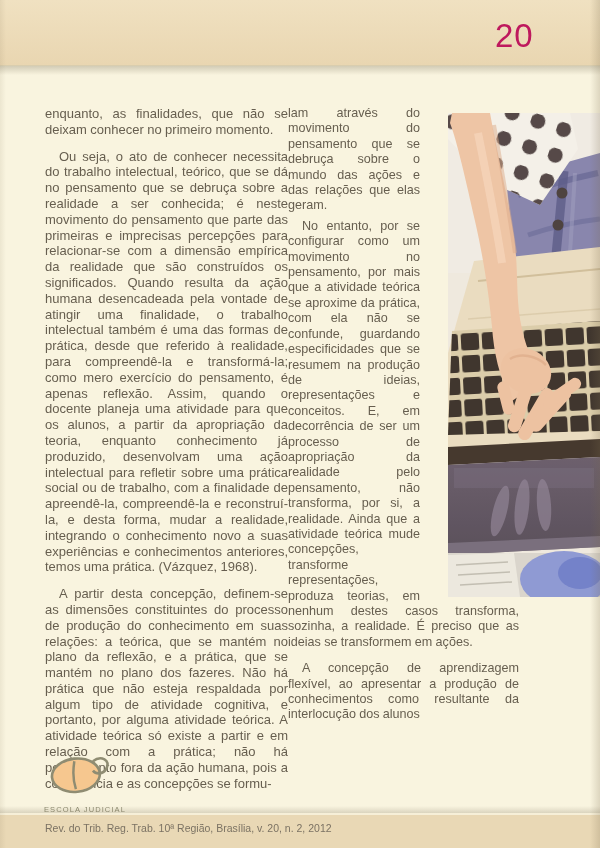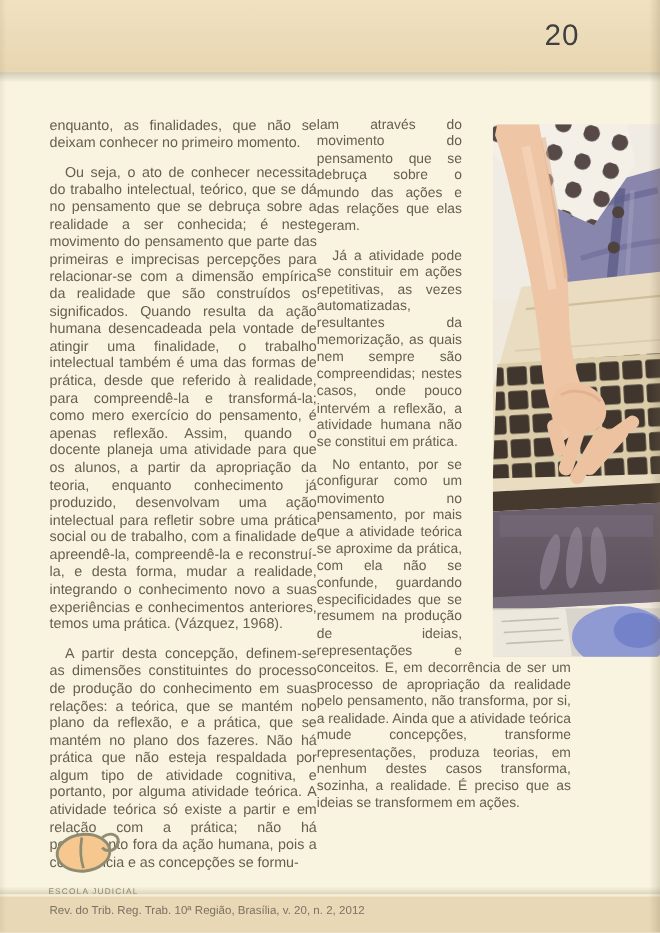--- a/index.html
+++ b/index.html
@@ -9,21 +9,21 @@
     font-family:"Liberation Sans",sans-serif;
     color:#665e4f;
   }
   
   .top-band{position:absolute;left:0;top:0;width:600px;height:65px;
     background:linear-gradient(180deg,#f0e1c1,#e9d6b1);
     border-bottom:1px solid #d9cdae;}
   .band-shadow{position:absolute;left:0;top:66px;width:600px;height:9px;
     background:linear-gradient(180deg,rgba(110,100,75,.28),rgba(110,100,75,0));}
   .page-number{position:absolute;left:495px;top:17px;
-    font-size:27px;letter-spacing:1px;color:#404040;}
+    font-size:33px;letter-spacing:1px;color:#be185d;}
   
   .col p{margin:0 0 11px 0;text-align:justify;
     hyphens:auto;-webkit-hyphens:auto;word-spacing:-0.2px;}
   .col p.indent{text-indent:14px;}
   .col p.tight{margin-top:-6px;}
   .col-left{position:absolute;left:45px;top:106px;width:243px;
     font-size:13px;line-height:15.8px;}
   .col-right{position:absolute;left:288px;top:106px;width:231px;
     font-size:12.6px;line-height:15.4px;}
   .photo-spacer{float:right;width:99px;height:491px;}
@@ -56,22 +56,22 @@
 
   <div class="col col-left">
     <p>enquanto, as finalidades, que não se deixam conhecer no primeiro momento.</p>
     <p class="indent">Ou seja, o ato de conhecer necessita do trabalho intelectual, teórico, que se dá no pensamento que se debruça sobre a realidade a ser conhecida; é neste movimento do pensamento que parte das primeiras e imprecisas percepções para relacionar-se com a dimensão empírica da realidade que são construídos os significados. Quando resulta da ação humana desencadeada pela vontade de atingir uma finalidade, o trabalho intelectual também é uma das formas de prática, desde que referido à realidade, para compreendê-la e transformá-la; como mero exercício do pensamento, é apenas reflexão. Assim, quando o docente planeja uma atividade para que os alunos, a partir da apropriação da teoria, enquanto conhecimento já produzido, desenvolvam uma ação intelectual para refletir sobre uma prática social ou de trabalho, com a finalidade de apreendê-la, compreendê-la e reconstruí-la, e desta forma, mudar a realidade, integrando o conhecimento novo a suas experiências e conhecimentos anteriores, temos uma prática. (Vázquez, 1968).</p>
     <p class="indent">A partir desta concepção, definem-se as dimensões constituintes do processo de produção do conhecimento em suas relações: a teórica, que se mantém no plano da reflexão, e a prática, que se mantém no plano dos fazeres. Não há prática que não esteja respaldada por algum tipo de atividade cognitiva, e portanto, por alguma atividade teórica. A atividade teórica só existe a partir e em relação com a prática; não há pensamento fora da ação humana, pois a consciência e as concepções se formu-</p>
   </div>
 
   <div class="col col-right">
     <div class="photo-spacer"></div>
     <p>lam através do movimento do pensamento que se debruça sobre o mundo das ações e das relações que elas geram.</p>
-    <p class="indent">Já a atividade pode se constituir em ações repetitivas, as vezes automatizadas, resultantes da memorização, as quais nem sempre são compreendidas; nestes casos, onde pouco intervém a reflexão, a atividade humana não se constitui em prática.</p>
     <p class="indent tight">No entanto, por se configurar como um movimento no pensamento, por mais que a atividade teórica se aproxime da prática, com ela não se confunde, guardando especificidades que se resumem na produção de ideias, representações e conceitos. E, em decorrência de ser um processo de apropriação da realidade pelo pensamento, não transforma, por si, a realidade. Ainda que a atividade teórica mude concepções, transforme representações, produza teorias, em nenhum destes casos transforma, sozinha, a realidade. É preciso que as ideias se transformem em ações.</p>
+    <p class="indent">A concepção de aprendizagem flexível, ao apresentar a produção de conhecimentos como resultante da interlocução dos alunos</p>
   </div>
 
   <div class="photo">
     <svg viewBox="0 0 152 484" width="152" height="484" preserveAspectRatio="none">
       <defs>
         <pattern id="dots" width="27" height="27" patternUnits="userSpaceOnUse" patternTransform="rotate(18)">
           <circle cx="7" cy="7" r="7.5" fill="#44383a"></circle>
         </pattern>
         <pattern id="keys" width="21" height="22" patternUnits="userSpaceOnUse" patternTransform="rotate(-3)">
           <rect x="1" y="1" width="18" height="17" rx="2.5" fill="#2c231d"></rect>

